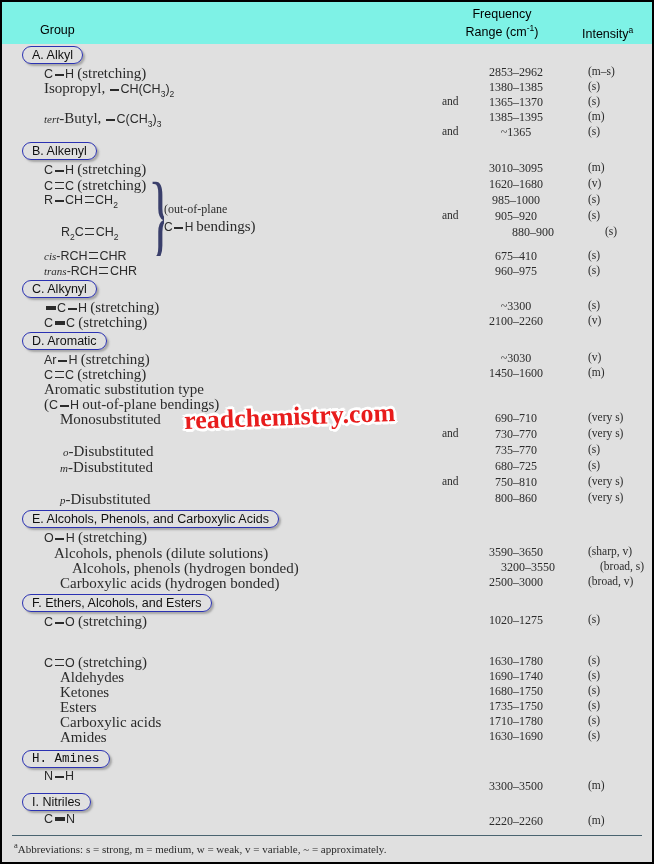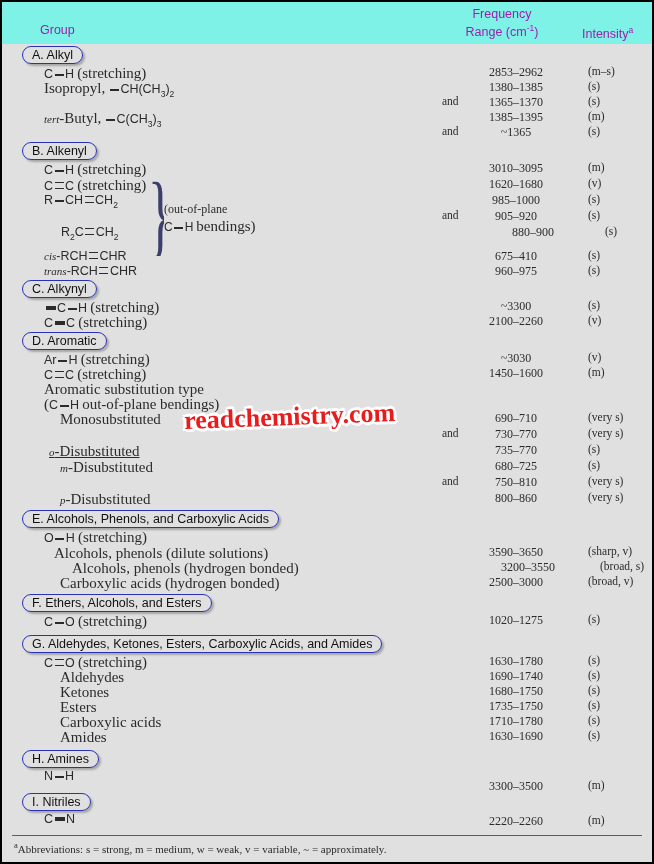--- a/index.html
+++ b/index.html
@@ -17,21 +17,21 @@
   }
 
   
   #header{
     position:absolute;left:0;top:0;width:650px;height:42px;
     background:#7ef2e6;
   }
   .hdr-txt{
     position:absolute;
     font-family:"Liberation Sans", sans-serif;
-    font-size:12.5px;color:#a21caf;
+    font-size:12.5px;color:#000000;
     text-align:center;line-height:14px;
     white-space:nowrap;
   }
   #hdr-group{left:38px;top:21px;}
   #hdr-freq{left:440px;top:5px;width:120px;}
   #hdr-int{left:580px;top:21px;}
   .sup{font-size:8.5px;vertical-align:super;}
 
   
   .row{position:absolute;left:0;width:650px;height:15px;}
@@ -290,21 +290,21 @@
     <span class="inten">(very s)</span>
   </div>
 
   <div class="row" style="top:425px;">
     <span class="and">and</span>
     <span class="freq">730–770</span>
     <span class="inten">(very s)</span>
   </div>
 
   <div class="row" style="top:441px;">
-    <span class="lbl" style="left:47px;text-decoration:underline;"><span class="ital">o</span><span class="ser">-Disubstituted</span></span>
+    <span class="lbl" style="left:61px;"><span class="ital">o</span><span class="ser">-Disubstituted</span></span>
     <span class="and"></span>
     <span class="freq">735–770</span>
     <span class="inten">(s)</span>
   </div>
 
   <div class="row" style="top:457px;">
     <span class="lbl" style="left:58px;"><span class="ital">m</span><span class="ser">-Disubstituted</span></span>
     <span class="and"></span>
     <span class="freq">680–725</span>
     <span class="inten">(s)</span>
@@ -352,23 +352,20 @@
   <div class="pill" style="top:592px;">
     <span>F. Ethers, Alcohols, and Esters</span>
   </div>
 
   <div class="row" style="top:611px;">
     <span class="lbl" style="left:42px;"><span class="chem">C<span class="b1"></span>O</span> <span class="ser">(stretching)</span></span>
     <span class="freq">1020–1275</span>
     <span class="inten">(s)</span>
   </div>
 
-  <div class="pill" style="top:633px;">
-    <span>G. Aldehydes, Ketones, Esters, Carboxylic Acids, and Amides</span>
-  </div>
 
   <div class="row" style="top:652px;">
     <span class="lbl" style="left:42px;"><span class="chem">C<span class="b2"></span>O</span> <span class="ser">(stretching)</span></span>
     <span class="freq">1630–1780</span>
     <span class="inten">(s)</span>
   </div>
 
   <div class="row" style="top:667px;">
     <span class="lbl ser" style="left:58px;">Aldehydes</span>
     <span class="freq">1690–1740</span>
@@ -392,21 +389,21 @@
     <span class="freq">1710–1780</span>
     <span class="inten">(s)</span>
   </div>
 
   <div class="row" style="top:727px;">
     <span class="lbl ser" style="left:58px;">Amides</span>
     <span class="freq">1630–1690</span>
     <span class="inten">(s)</span>
   </div>
 
-  <div class="pill" style="top:748px;">
+  <div class="pill" style="top:748px;font-family:Liberation Mono, monospace;">
     <span>H. Amines</span>
   </div>
 
   <div class="row" style="top:767px;">
     <span class="lbl" style="left:42px;"><span class="chem">N<span class="b1"></span>H</span></span>
   </div>
   <div class="row" style="top:777px;">
     <span class="freq">3300–3500</span>
     <span class="inten">(m)</span>
   </div>

